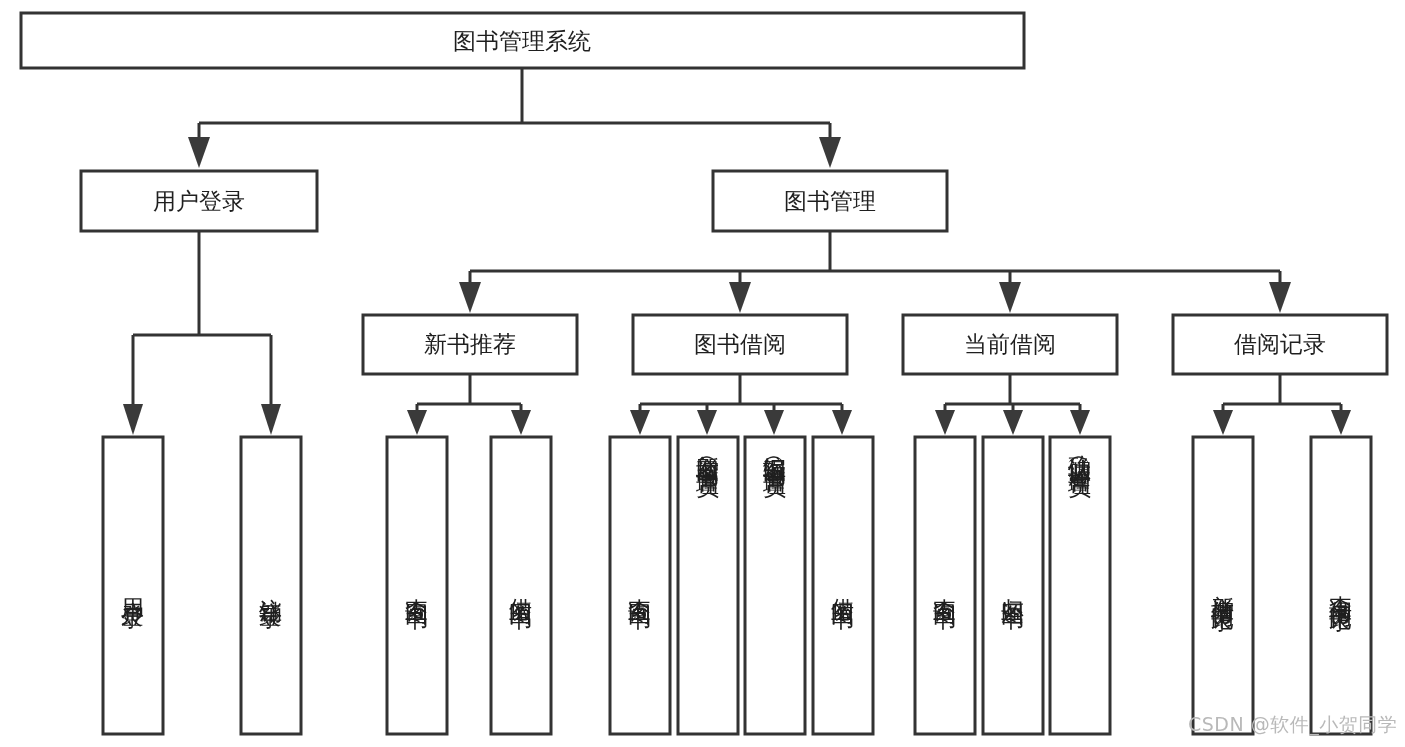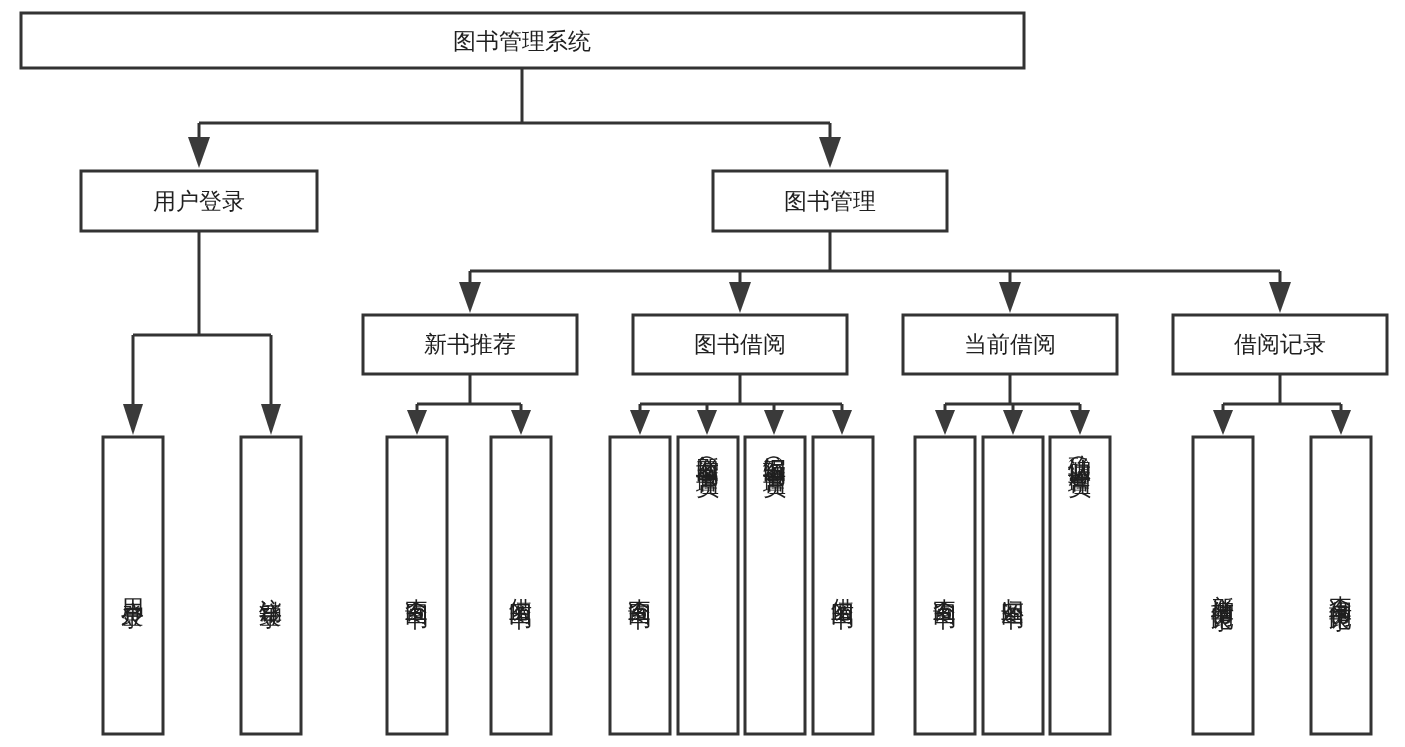--- a/index.html
+++ b/index.html
@@ -274,14 +274,15 @@
     <span class="label-vert">确认归还（管理员）</span>
   </div>
 
   <div class="label-vert-wrap" style="left:1193px; top:437px; width:60px; height:297px;">
     <span class="label-vert">新增借阅记录</span>
   </div>
   <div class="label-vert-wrap" style="left:1311px; top:437px; width:60px; height:297px;">
     <span class="label-vert">查询借阅记录</span>
   </div>
 
+  <div class="watermark">CSDN @软件_小贺同学</div>
 
 </div>
 
 </body></html>

